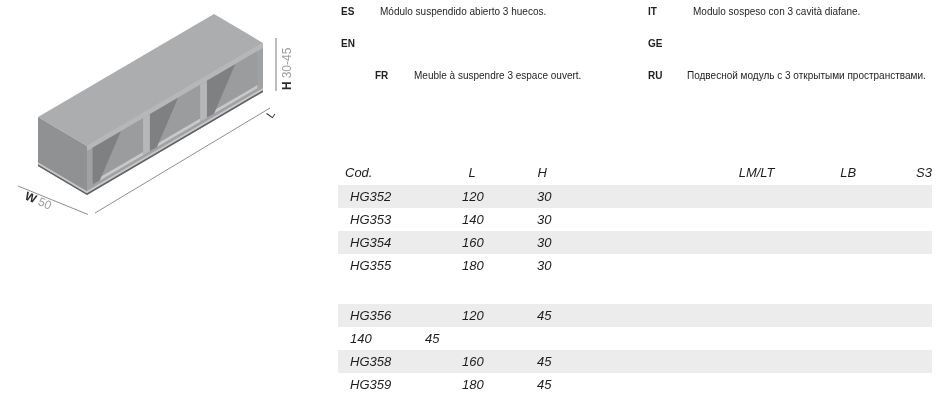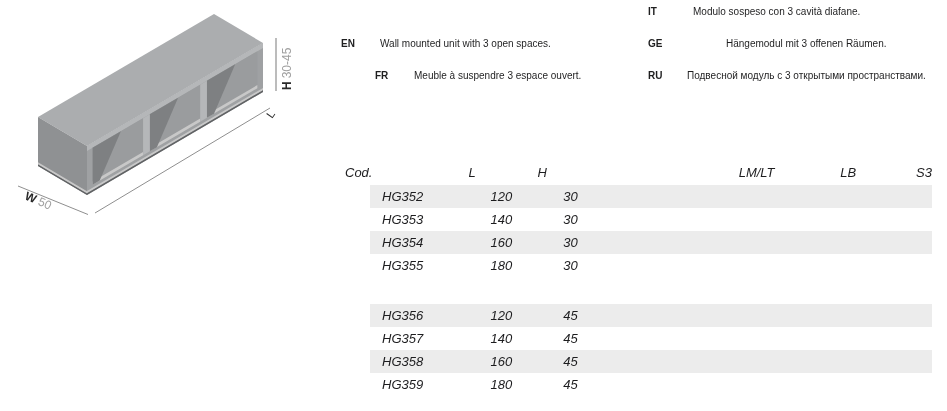--- a/index.html
+++ b/index.html
@@ -14,21 +14,21 @@
   .dim-letter{font-weight:bold;font-size:12px;}
   .dim-value{font-size:12px;}
   .dim-length{font-size:11px;}
   
   .desc{position:absolute;display:flex;font-size:10px;line-height:12px;color:#1f1f20;}
   .desc .lang{font-weight:bold;flex:0 0 39px;}
   .desc .txt{white-space:nowrap;}
   
   .spec-table{position:absolute;left:338px;top:160px;width:594px;font-size:13px;}
   .thead{display:flex;height:25px;align-items:center;}
-  .trow{display:flex;height:23px;align-items:center;margin-left:32px;}
+  .trow{display:flex;height:23px;align-items:center;}
   .tgroup .trow:nth-child(odd){background:#ececec;}
   .tgap{height:27px;}
   .c{box-sizing:border-box;white-space:nowrap;font-style:italic;}
   .c1{width:112px;padding-left:12px;}
   .c2{width:76px;padding-left:12px;}
   .c3{width:203px;padding-left:11px;}
   .c4{width:101px;padding-left:11px;}
   .c5{width:76px;padding-left:12px;}
   .c6{flex:1;padding-left:12px;}
   .thead .c1{padding-left:7px;}
@@ -71,35 +71,37 @@
       <line x1="95" y1="213" x2="270" y2="108" stroke-width="1" stroke="#8f8f8f"></line>
       <line x1="276" y1="38" x2="276" y2="91" stroke-width="1.2" stroke="#8f8f8f"></line>
       <line x1="18" y1="186" x2="88" y2="214.5" stroke-width="1" stroke="#8f8f8f"></line>
 
       <text x="24" y="199" transform="rotate(23 24 199)"><tspan class="dim-letter" fill="#2a2a2a">W</tspan><tspan class="dim-value" dx="3" fill="#a0a0a0">50</tspan></text>
       <text x="291" y="90" transform="rotate(-90 291 90)"><tspan class="dim-letter" fill="#2a2a2a">H</tspan><tspan class="dim-value" dx="3" fill="#a0a0a0">30-45</tspan></text>
       <text class="dim-length" x="272" y="119" transform="rotate(-55 272 119)" fill="#2a2a2a">L</text>
     </svg>
   </div>
 
+  <div class="desc" style="left:341px;top:6px;">
+    <span class="lang">ES</span>
+    <span class="txt">Módulo suspendido abierto 3 huecos.</span>
+  </div>
   <div class="desc" style="left:341px;top:38px;">
     <span class="lang">EN</span>
-    <span class="txt">Wall mounted unit with 3 open spaces.</span>
   </div>
   <div class="desc" style="left:352px;top:70px;margin-left:23px;">
     <span class="lang">FR</span>
     <span class="txt">Meuble à suspendre 3 espace ouvert.</span>
   </div>
   <div class="desc" style="left:648px;top:6px;gap:6px;">
     <span class="lang">IT</span>
     <span class="txt">Modulo sospeso con 3 cavità diafane.</span>
   </div>
-  <div class="desc" style="left:648px;top:38px;gap:39px;">
+  <div class="desc" style="left:648px;top:38px;">
     <span class="lang">GE</span>
-    <span class="txt">Hängemodul mit 3 offenen Räumen.</span>
   </div>
   <div class="desc" style="left:648px;top:70px;">
     <span class="lang">RU</span>
     <span class="txt">Подвесной модуль с 3 открытыми пространствами.</span>
   </div>
 
   <div class="spec-table">
     <div class="thead">
       <div class="c c1">Cod.</div>
       <div class="c c2">L</div>
@@ -149,21 +151,20 @@
     <div class="tgroup">
       <div class="trow">
         <div class="c c1">HG356</div>
         <div class="c c2">120</div>
         <div class="c c3">45</div>
         <div class="c c4"></div>
         <div class="c c5"></div>
         <div class="c c6"></div>
       </div>
       <div class="trow">
-        <div class="c c1">HG357</div>
         <div class="c c2">140</div>
         <div class="c c3">45</div>
         <div class="c c4"></div>
         <div class="c c5"></div>
         <div class="c c6"></div>
       </div>
       <div class="trow">
         <div class="c c1">HG358</div>
         <div class="c c2">160</div>
         <div class="c c3">45</div>

